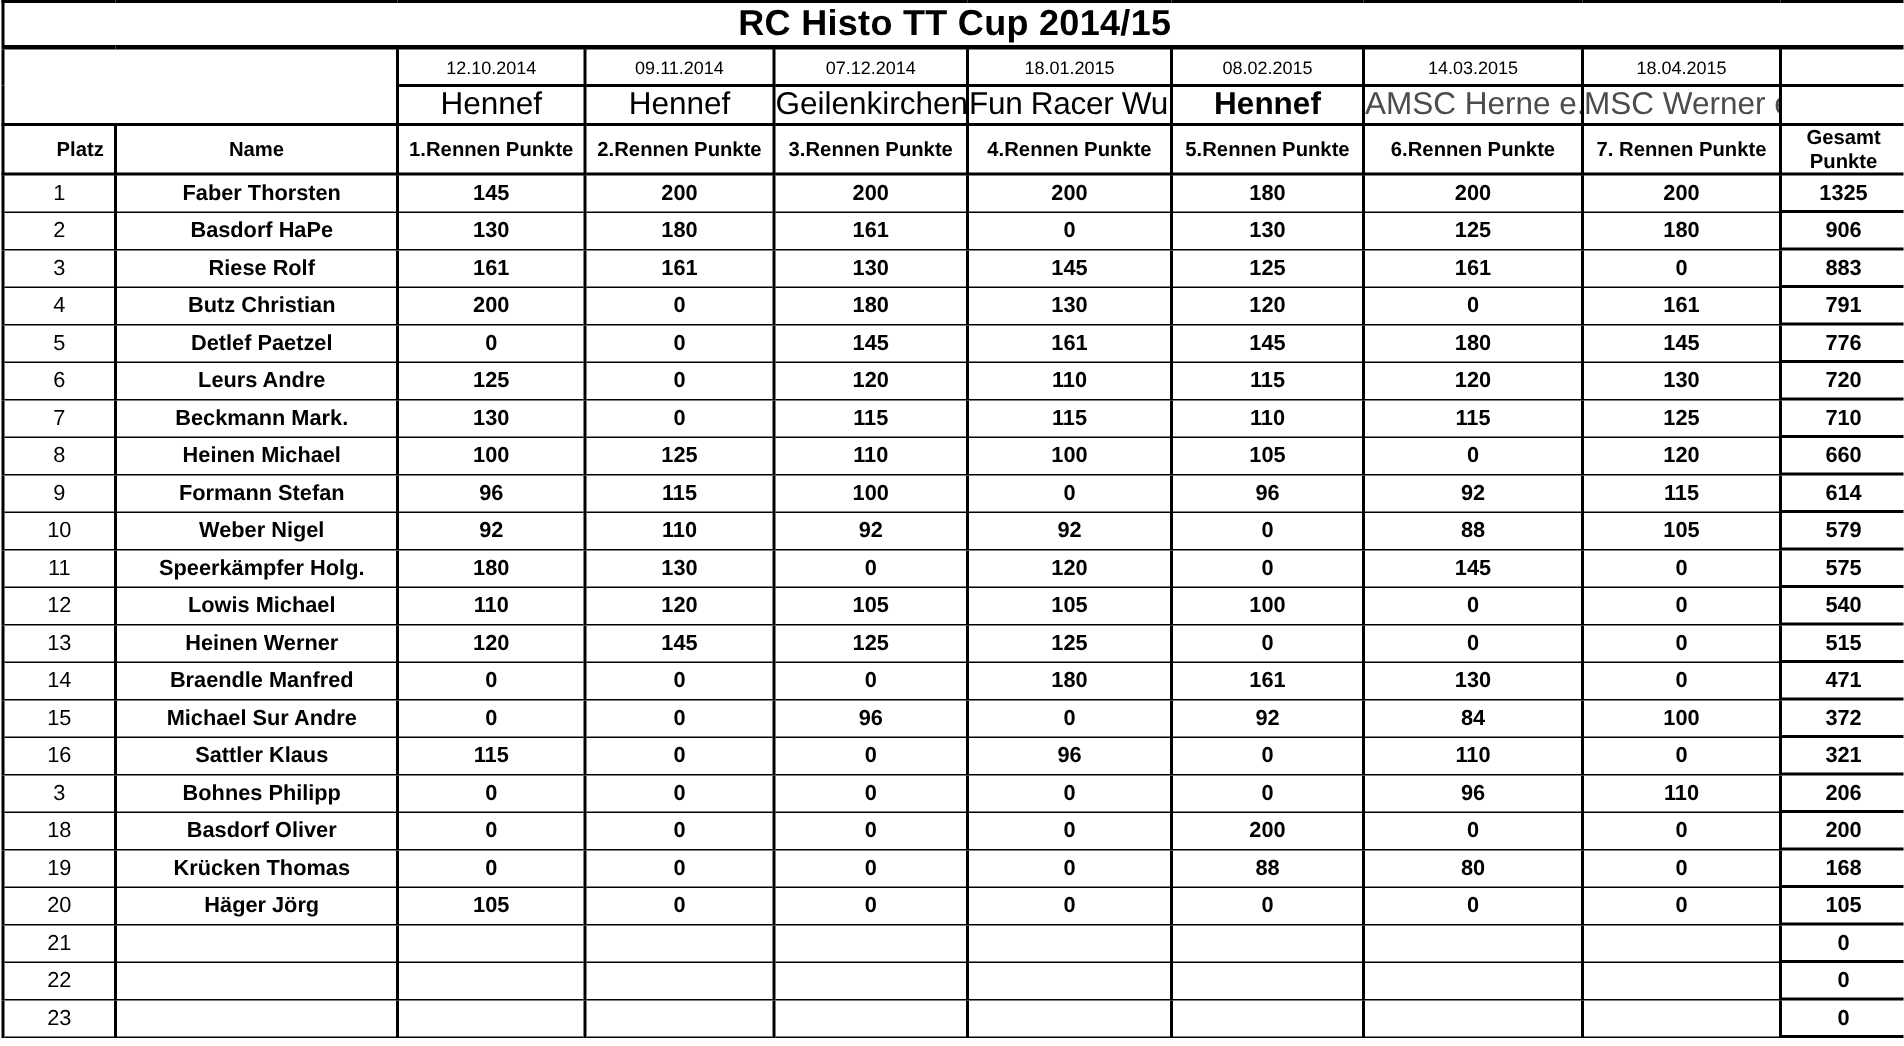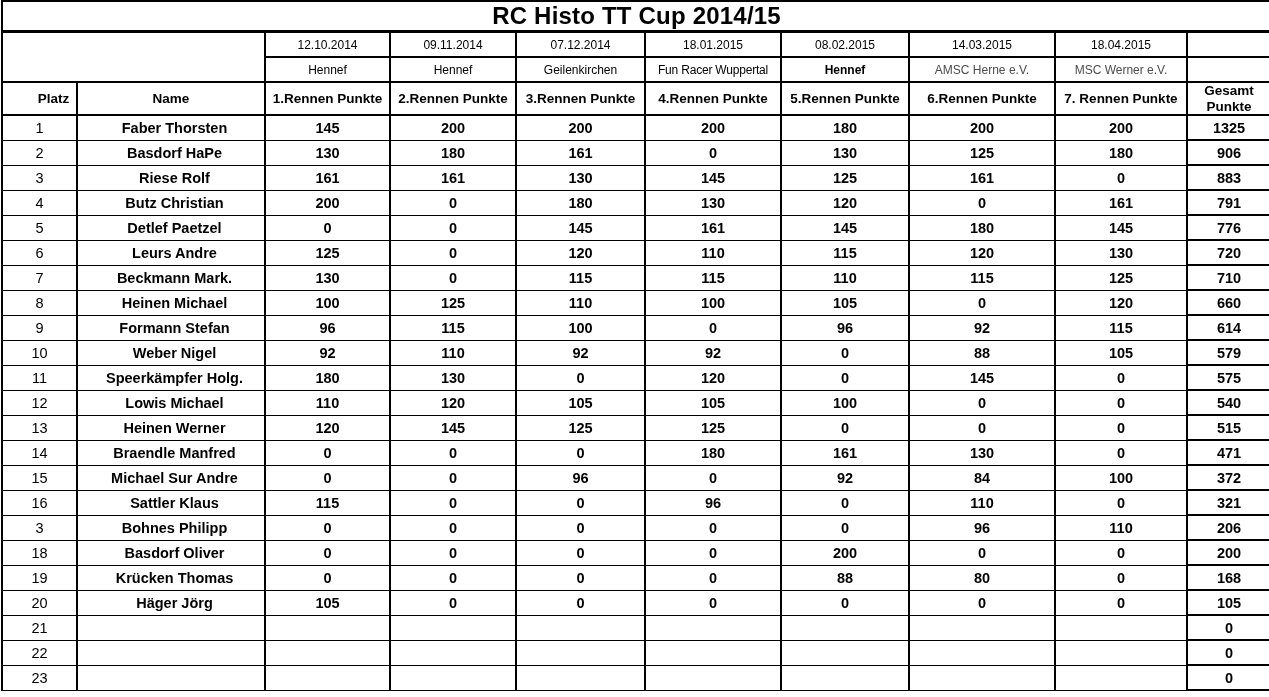--- a/index.html
+++ b/index.html
@@ -30,21 +30,21 @@
   
   td.title-cell {
     height: 28px;
     border-bottom: 3px solid #000;
     font-size: 24px;
     font-weight: bold;
     letter-spacing: 0.2px;
   }
   
   tr.dates-row td    { height: 23px; font-size: 12px; }
-  tr.loc-row td      { height: 23px; font-size: 12px; }
+  tr.loc-row td      { height: 23px; font-size: 21px; }
   td.corner-cell     { border-right: 2px solid #000; }
   td.loc-normal      { font-size: 16px; }
   td.loc-condensed   { font-size: 12.5px; letter-spacing: -0.2px; }
   td.loc-bold        { font-size: 17px; font-weight: bold; }
   td.loc-light       { font-size: 15px; color: #4c4c4c; }
   
   tr.header-row td   { height: 29px; font-weight: bold; font-size: 13.5px; }
   td.platz-header    { font-weight: normal; font-size: 13px; padding-left: 28px; }
   td.name-header     { font-size: 15px; text-align: center; }
   td.gesamt-header   { line-height: 1.15; font-size: 13.5px; }

